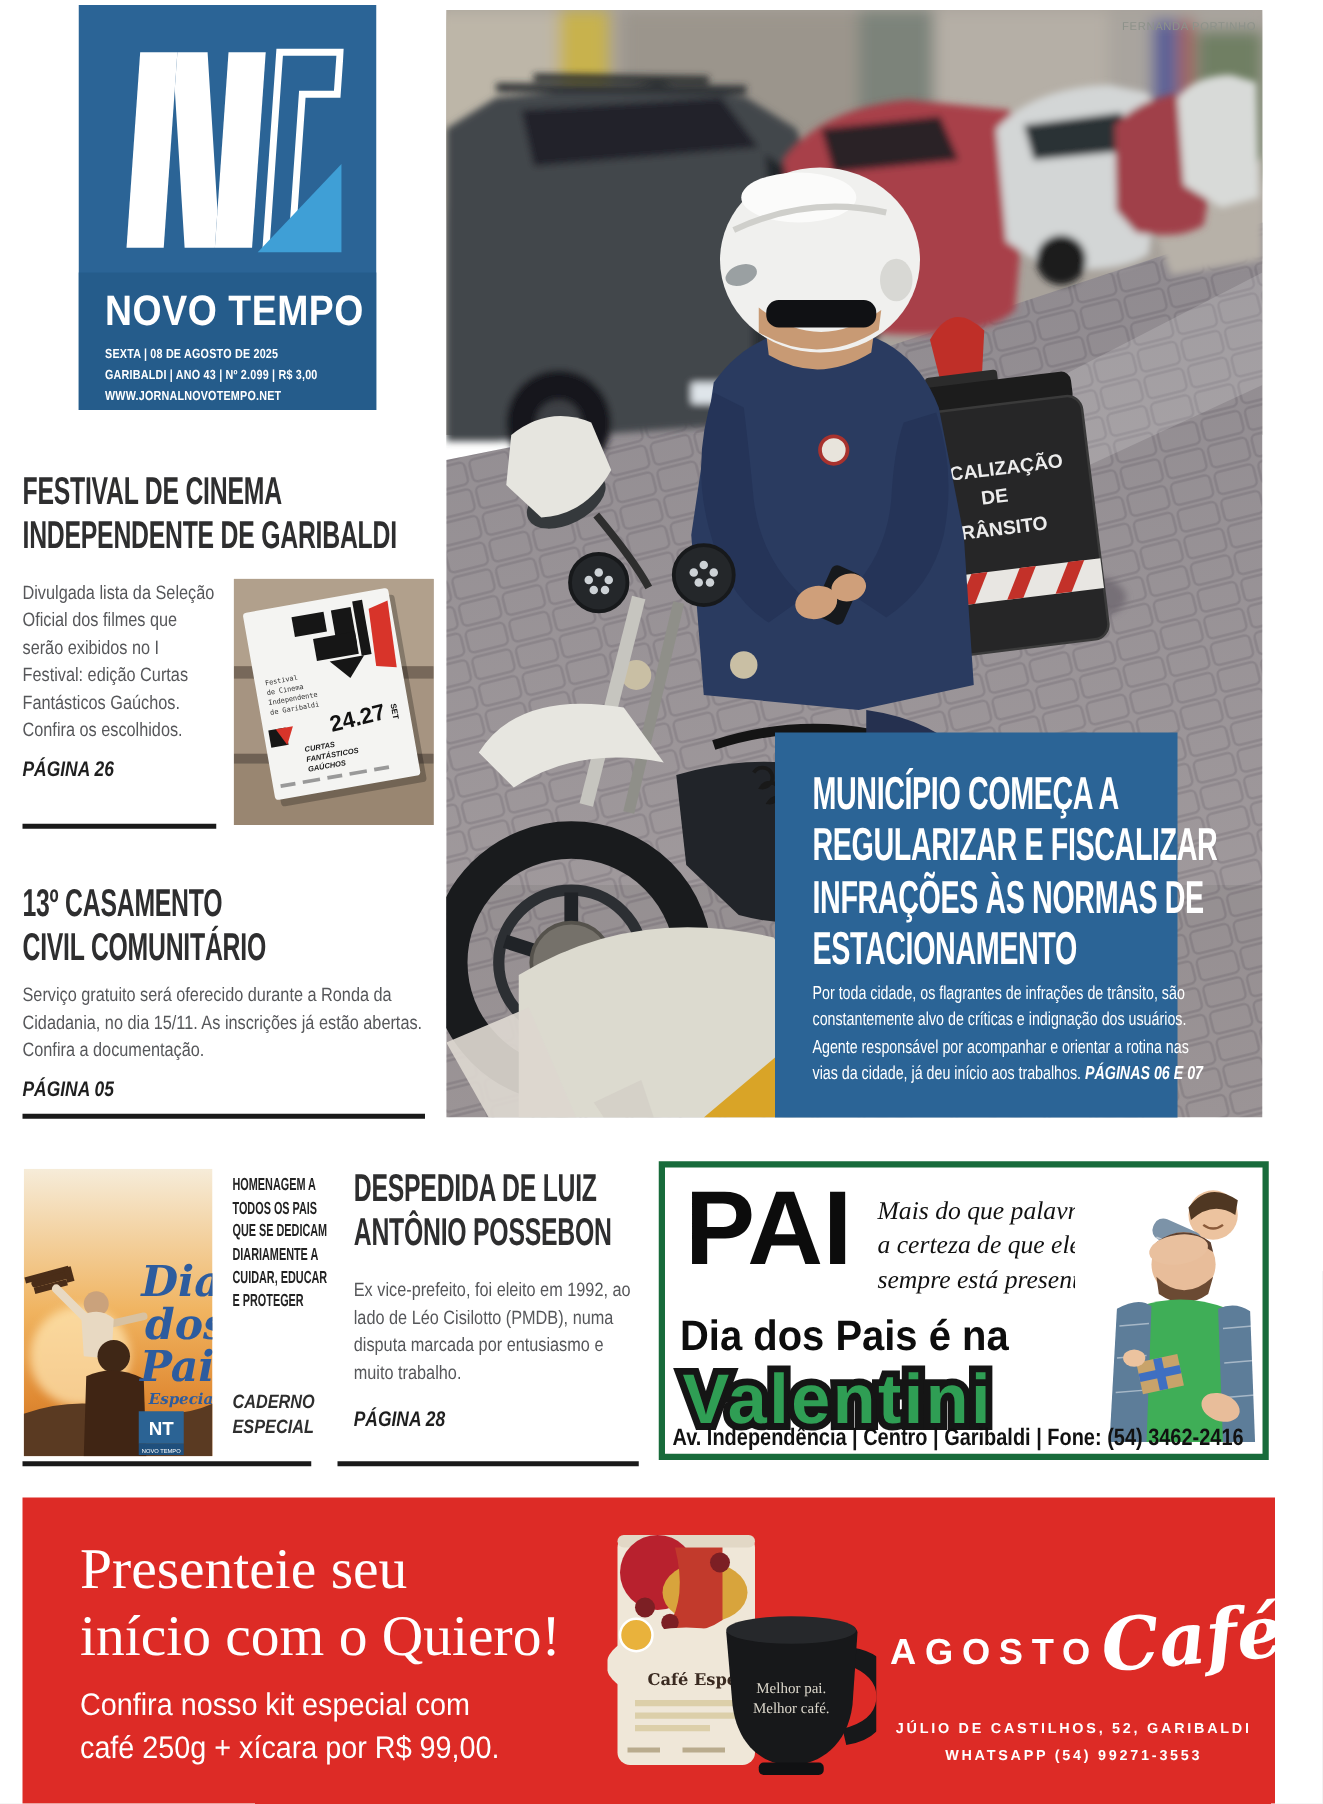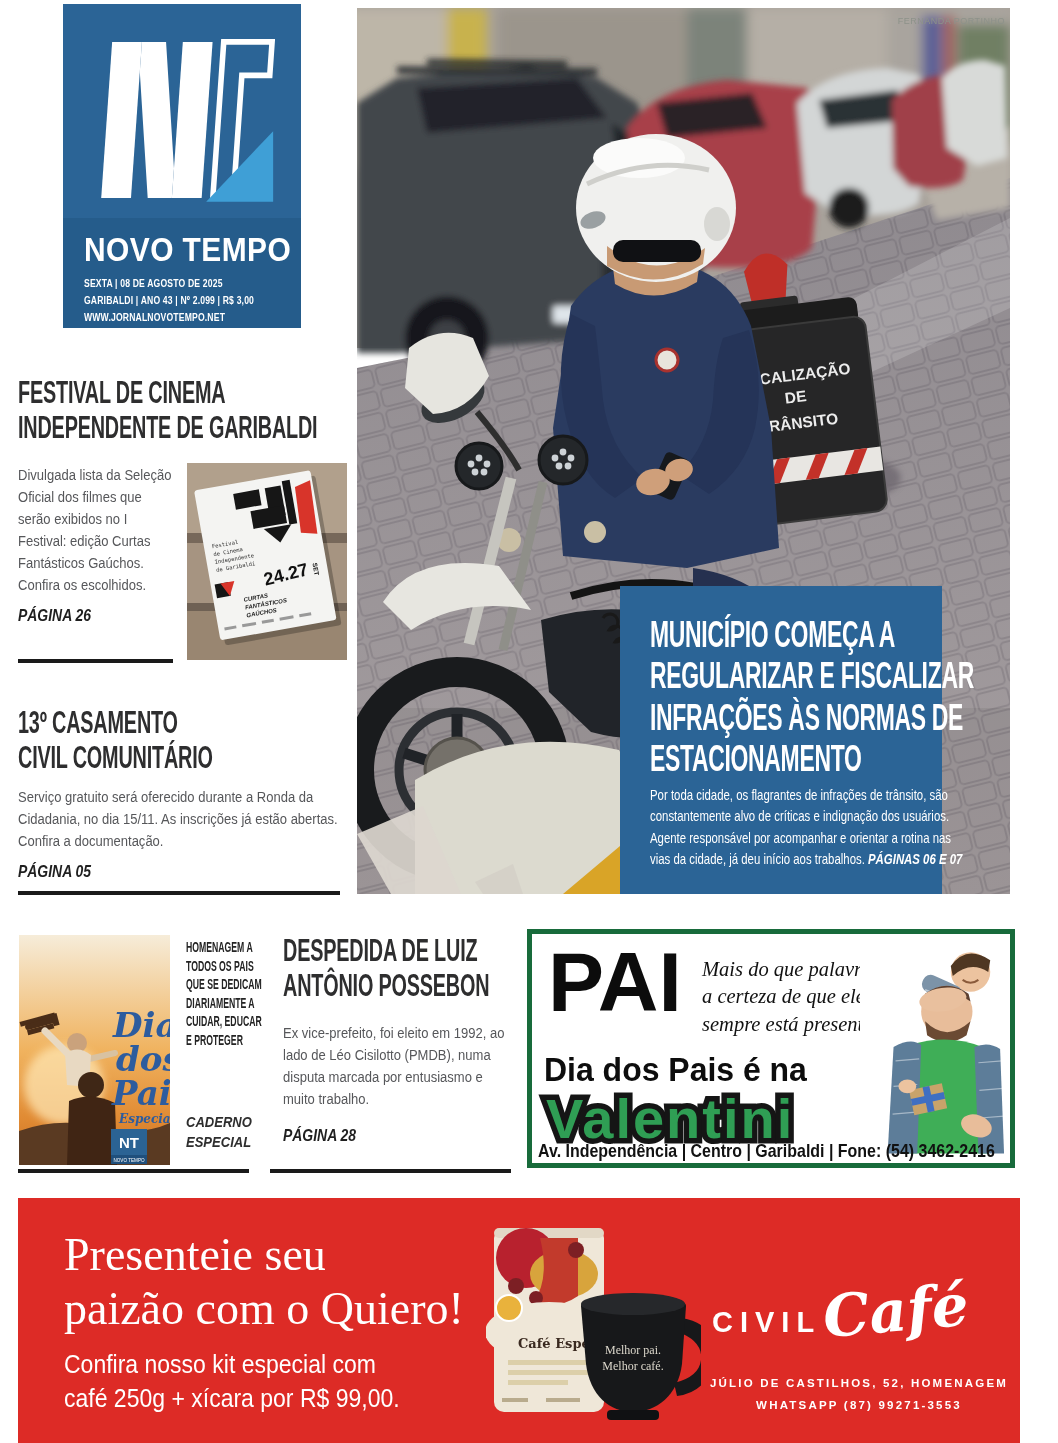--- a/index.html
+++ b/index.html
@@ -420,21 +420,21 @@
     <div class="abs v-line">Dia dos Pais é na</div>
     <div class="abs v-brand">
       <span class="v-stroke">Valentini</span>
       <span class="v-fill">Valentini</span>
     </div>
     <div class="abs v-addr">Av. Independência | Centro | Garibaldi | Fone: (54) 3462-2416</div>
   </div>
 
   <div class="abs qad">
     <div class="abs q-head">Presenteie seu
-paizão com o Quiero!</div>
+início com o Quiero!</div>
     <div class="abs q-sub">Confira nosso kit especial com
 café 250g + xícara por R$ 99,00.</div>
     <svg class="abs q-prod" viewBox="0 0 215 214">
       <g>
         <rect x="8" y="14" width="110" height="184" rx="10" fill="#efe7d8"></rect>
         <rect x="8" y="14" width="110" height="10" rx="5" fill="#e2d8c6"></rect>
         <g>
           <circle cx="40" cy="44" r="30" fill="#b8212e"></circle>
           <ellipse cx="78" cy="60" rx="34" ry="24" fill="#d8a43c"></ellipse>
           <path d="M54,24 q10,40 -6,64 q24,8 44,-6 L92,24 Z" fill="#c23a2c"></path>
@@ -456,19 +456,19 @@
       <g>
         <path d="M196,104 q36,6 31,42 q-5,32 -36,36 l-3,-13 q25,-6 27,-23 q2,-19 -23,-28 Z" fill="#17181a"></path>
         <path d="M95,92 C95,76 200,76 200,92 L196,150 C192,182 170,198 147,198 C124,198 104,182 100,150 Z" fill="#17181a"></path>
         <ellipse cx="147" cy="90" rx="52" ry="11" fill="#26282b"></ellipse>
         <rect x="121" y="196" width="52" height="10" rx="4" fill="#101113"></rect>
         <text x="147" y="140" text-anchor="middle" font-family="Liberation Serif, serif" font-size="12" fill="#ddd8cc">Melhor pai.</text>
         <text x="147" y="156" text-anchor="middle" font-family="Liberation Serif, serif" font-size="12" fill="#ddd8cc">Melhor café.</text>
       </g>
     </svg>
     <div class="abs q-brand">
-      <span class="q-caps">CIVIL</span>
+      <span class="q-caps">AGOSTO</span>
       <span class="q-script">Café</span>
     </div>
-    <div class="abs q-addr"><span>JÚLIO DE CASTILHOS, 52, HOMENAGEM</span><br><span>WHATSAPP (87) 99271-3553</span></div>
+    <div class="abs q-addr"><span>JÚLIO DE CASTILHOS, 52, GARIBALDI</span><br><span>WHATSAPP (54) 99271-3553</span></div>
   </div>
 
 </div>
 
 </body></html>

